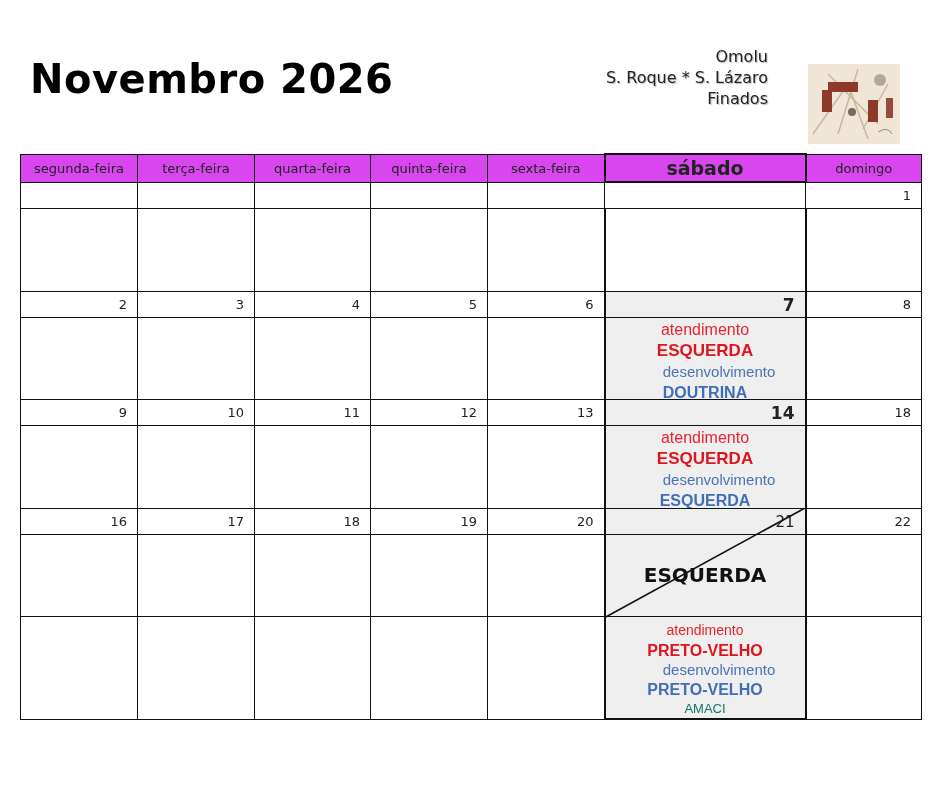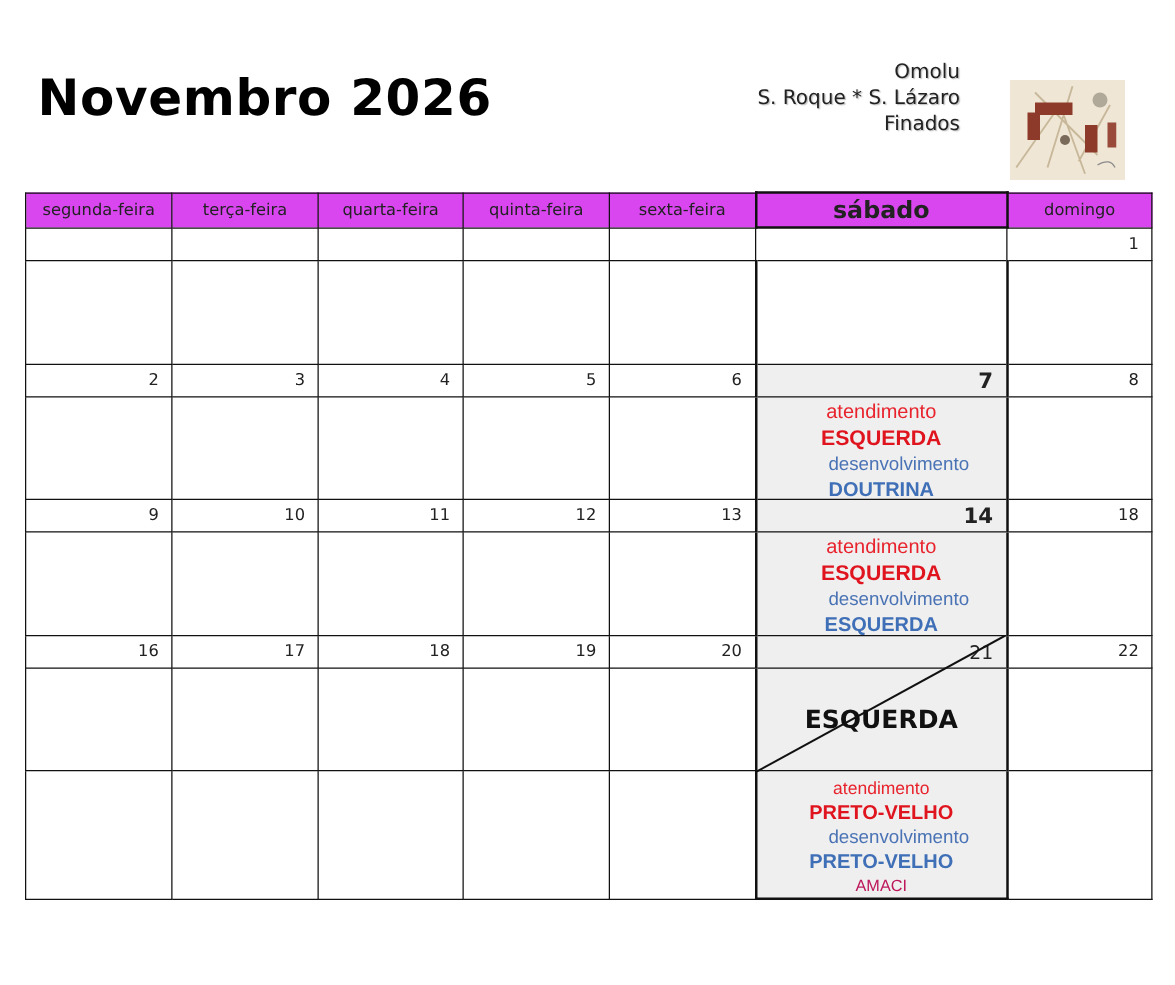--- a/index.html
+++ b/index.html
@@ -16,21 +16,21 @@
   th.sat { font-size:19px; font-weight:bold; border:2px solid #111; }
   td.num { height:25px; text-align:right; padding-right:10px; font-size:13px; color:#222; vertical-align:middle; }
   td.body { vertical-align:top; }
   td.sat { background:#efefef; border-left:2px solid #111; border-right:2px solid #111; }
   td.sat.num { font-weight:bold; font-size:17px; color:#222; }
   .ev { text-align:center; line-height:21px; padding-top:1px; font-family:"Liberation Sans", sans-serif; overflow:hidden; }
   .red-s { color:#e8232d; font-size:16px; }
   .red-b { color:#e0141e; font-size:17px; font-weight:bold; }
   .blue-s { color:#4a73b5; font-size:15px;padding-left:28px; }
   .blue-b { color:#3f6fb6; font-size:16px; font-weight:bold; }
-  .blue-xs { color:#be185d; font-size:13px; }
+  .blue-xs { color:#0f766e; font-size:13px; }
   .fechado { position:relative; height:100%; }
   .fechado-label { position:absolute; left:0; right:0; top:28px; text-align:center; font-weight:bold; font-size:20px; color:#111; font-family:"DejaVu Sans", sans-serif; }
   .diag { position:absolute; left:604px; top:508px; width:201px; height:110px; pointer-events:none; }
 </style>
 </head>
 <body>
 
 <div class="title">Novembro 2026</div>
 
 <div class="feast">

